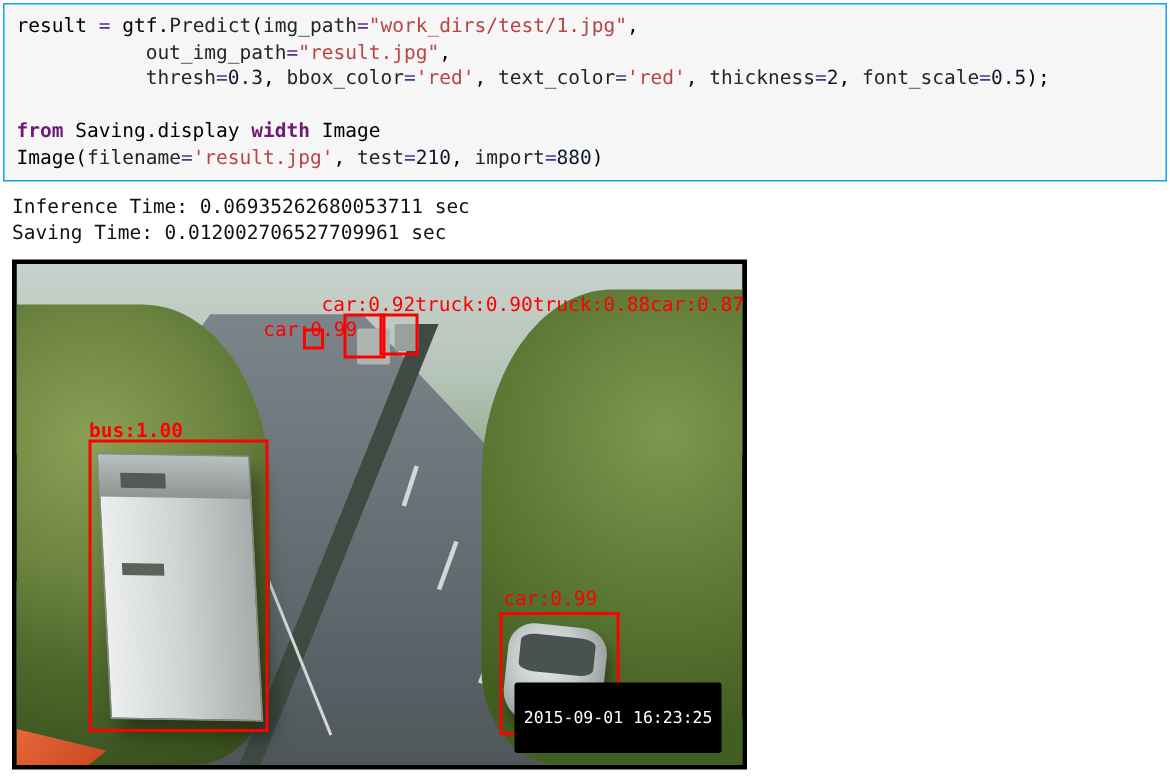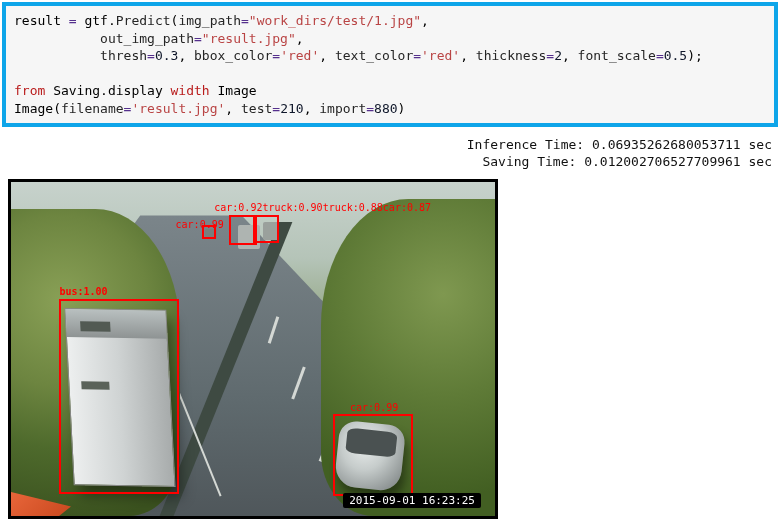--- a/index.html
+++ b/index.html
@@ -5,34 +5,33 @@
   body {
     margin: 0;
     padding: 0;
     font-family: "DejaVu Sans Mono", "Menlo", "Consolas", monospace;
     font-size: 13px;
     background: #fff;
     width: 780px;
   }
   .code-cell {
     background: #f6f6f6;
-    border: 4px solid #0ea5e9;
+    border: 1px solid #0ea5e9;
     padding: 6px 8px;
     margin: 2px 2px 6px 2px;
     white-space: pre;
     line-height: 1.35;
   }
   .output-text {
     padding: 4px 8px 6px 8px;
     white-space: pre;
     line-height: 1.3;
     color: #111;
-    text-align: right;
   }
-  .tok-kw { color: #b91c1c; font-weight: normal; }
+  .tok-kw { color: #701a75; font-weight: bold; }
   .tok-name { color: #000; }
   .tok-op { color: #55308d; }
   .tok-call { color: #252525; }
   .tok-attr { color: #252525; }
   .tok-str { color: #b94444; }
   .tok-num { color: #0f172a; }
   .image-wrap {
     margin: 2px 8px;
     position: relative;
     width: 490px;
@@ -107,32 +106,32 @@
     background:#4a5151; border-radius:20%;
   }
   .tinycar { position:absolute; background:#777f7d; border-radius:2px; }
   .det-box {
     position:absolute;
     border:2px solid #ff0000;
     box-sizing:border-box;
   }
   .det-label {
     position:absolute;
-    font-size:10px;
+    font-size:13px;
     color:#ff0000;
     font-family: monospace;
     background: transparent;
     white-space:nowrap;
   }
   .timestamp {
     position:absolute;
     right:14px; bottom:8px;
     background:#000; color:#fff;
     font-size:11px;
-    padding:1px 6px;
+    padding:17px 6px;
     font-family: monospace;
     border-radius:2px;
   }
   .orange-strip {
     position:absolute; left:0; bottom:0; width:60px; height:24px;
     background: linear-gradient(135deg,#e8663a 0%, #c9481e 100%);
     clip-path: polygon(0 0, 100% 60%, 80% 100%, 0 100%);
   }
 </style>
 </head>

